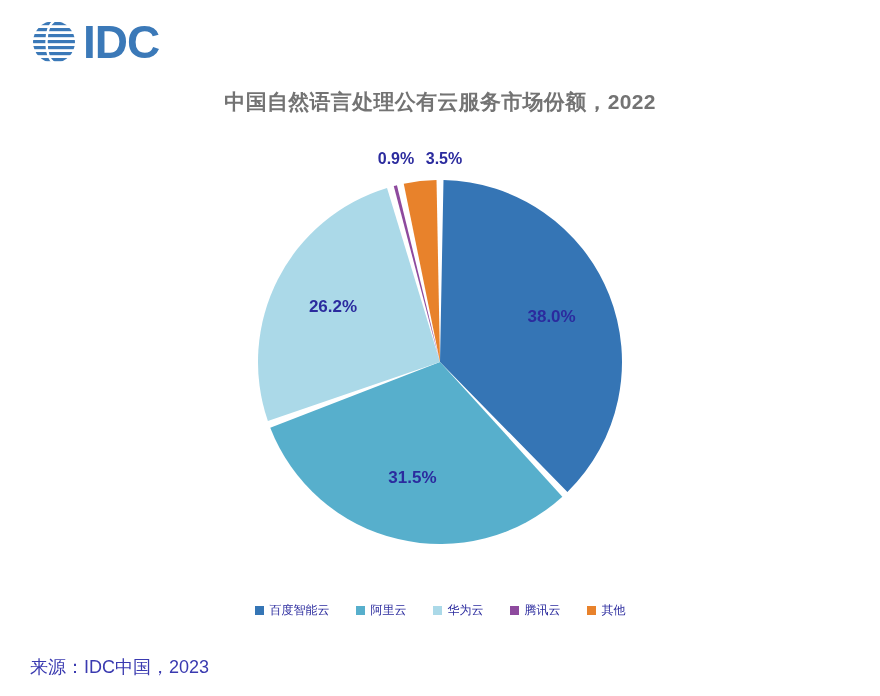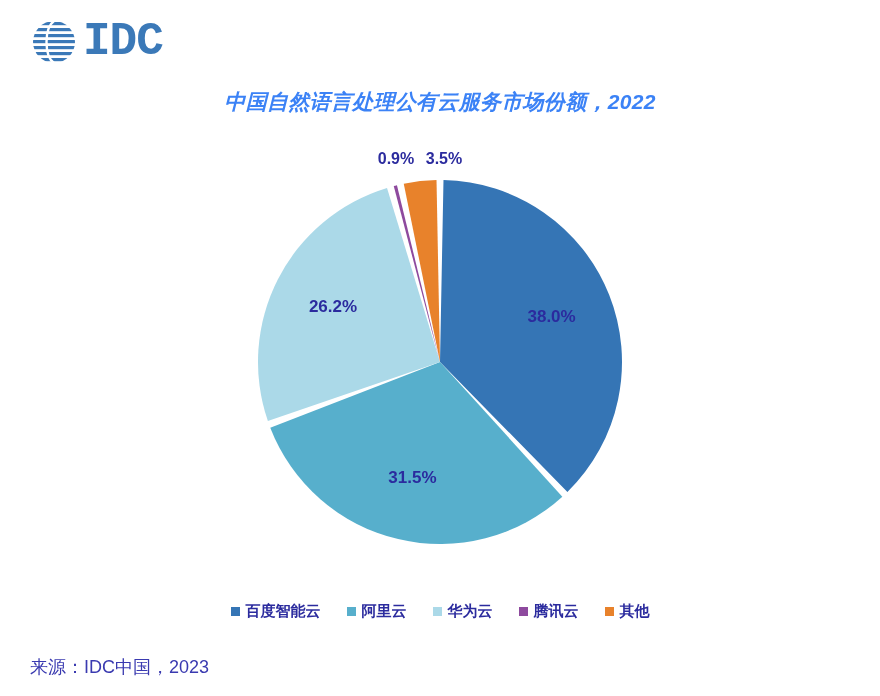--- a/index.html
+++ b/index.html
@@ -20,41 +20,40 @@
   #logo-block {
     position: absolute;
     left: 28px;
     top: 16px;
     display: flex;
     align-items: center;
     gap: 2px;
   }
   #logo-globe { display: block; }
   #logo-wordmark {
-    font-family: Liberation Mono, monospace;
+    font-family: Liberation Sans, sans-serif;
     font-size: 46px;
     font-weight: 700;
     letter-spacing: -1px;
     color: #3b79b8;
     line-height: 1;
     margin-left: 1px;
   }
 
   
   #chart-title {
     position: absolute;
     left: 0;
     right: 0;
     top: 88px;
     text-align: center;
     font-size: 21px;
     font-weight: 700;
-    color: #3b82f6;
+    color: #737373;
     letter-spacing: 0.3px;
-    font-style: italic;
   }
 
   
   #pie-area {
     position: absolute;
     left: 0;
     top: 130px;
     width: 880px;
     height: 440px;
   }
@@ -89,22 +88,22 @@
     align-items: center;
     gap: 6px;
   }
   .legend-swatch {
     width: 9px;
     height: 9px;
     display: inline-block;
     flex: 0 0 auto;
   }
   .legend-label {
-    font-size: 15px;
-    font-weight: 700;
+    font-size: 12px;
+    font-weight: 400;
     color: #2b2b9e;
     white-space: nowrap;
   }
 
   
   #source-note {
     position: absolute;
     left: 30px;
     top: 655px;
     font-size: 18px;

